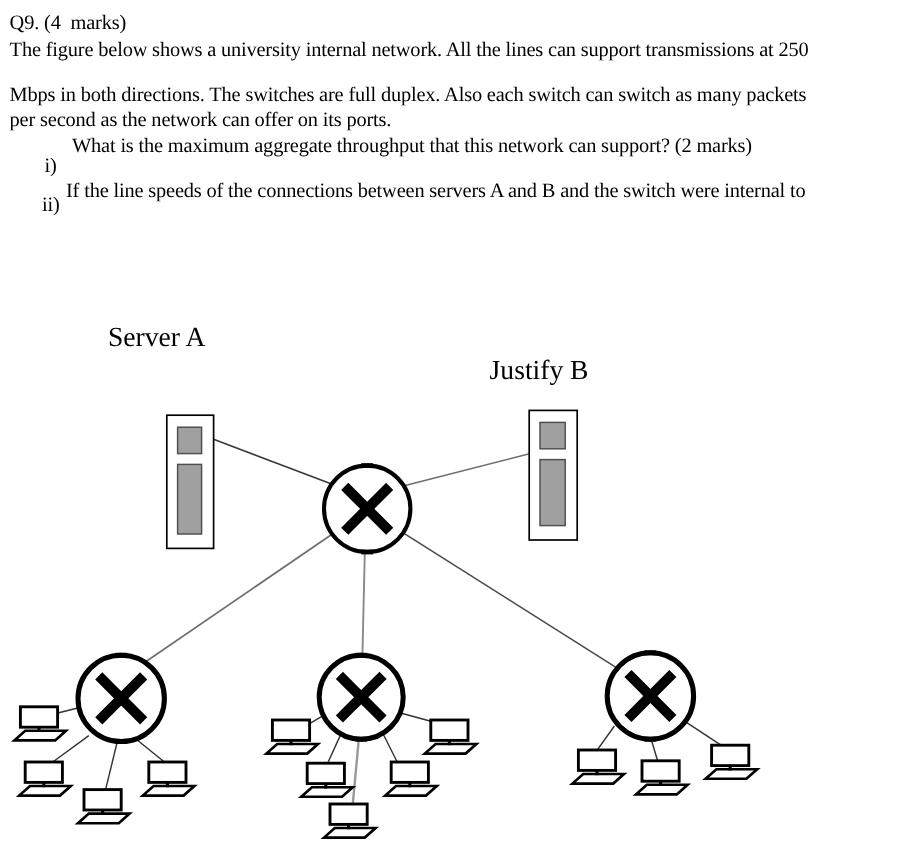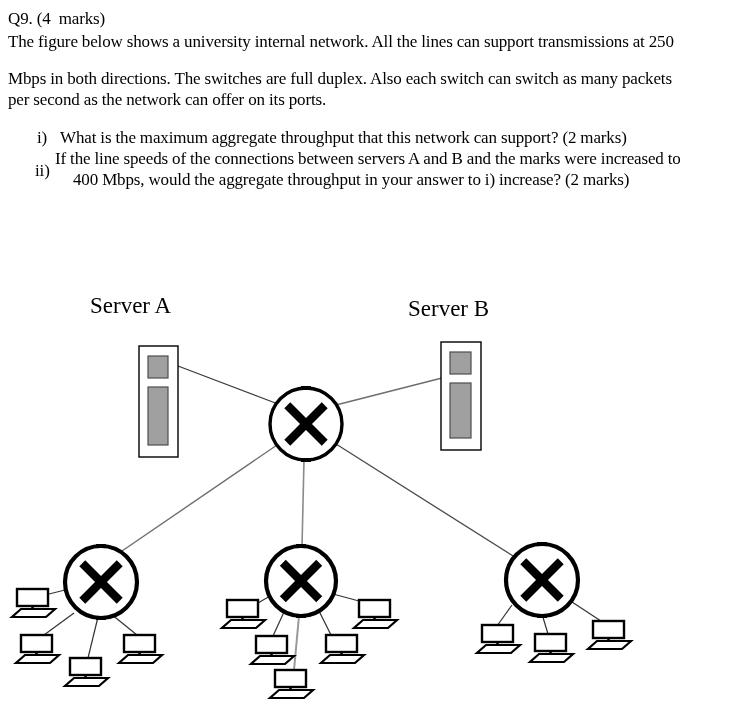--- a/index.html
+++ b/index.html
@@ -44,29 +44,28 @@
 
 <div class="page">
 
   <div class="tl" style="left:8px; top:9px">Q9. (4  marks)</div>
 
   <div class="tl" style="left:8px; top:32px">The figure below shows a university internal network. All the lines can support transmissions at 250</div>
   <div class="tl" style="left:8px; top:69px">Mbps in both directions. The switches are full duplex. Also each switch can switch as many packets</div>
   <div class="tl" style="left:8px; top:90px">per second as the network can offer on its ports.</div>
 
   <div class="tl" style="left:37px; top:128px">i)</div>
-  <div class="tl" style="left:60px; top:128px">What is the maximum aggregate throughput that this network can support? (2 marks)</div>
+  <div class="tl" style="left:60px; top:112px">What is the maximum aggregate throughput that this network can support? (2 marks)</div>
 
   <div class="tl" style="left:35px; top:161px">ii)</div>
-  <div class="tl" style="left:55px; top:149px">If the line speeds of the connections between servers A and B and the marks were increased to</div>
-  <div class="tl" style="left:73px; top:170px">400 Mbps, would the aggregate throughput in your answer to i) increase? (2 marks)</div>
+  <div class="tl" style="left:55px; top:149px">If the line speeds of the connections between servers A and B and the switch were internal to</div>
 
 
-  <div class="dlabel" style="left:90px; top:294px">Server A</div>
-  <div class="dlabel" style="left:408px; top:297px">Server B</div>
+  <div class="dlabel" style="left:90px; top:269px">Server A</div>
+  <div class="dlabel" style="left:408px; top:297px">Justify B</div>
 
   <svg id="diagram" viewBox="0 0 753 708" xmlns="http://www.w3.org/2000/svg">
       <line x1="178" y1="366" x2="278" y2="404" stroke="#3a3a3a" stroke-width="1.3"></line>
       <line x1="336" y1="405" x2="442" y2="378" stroke="#6e6e6e" stroke-width="1.3"></line>
       <line x1="277" y1="445" x2="122" y2="551" stroke="#6e6e6e" stroke-width="1.4"></line>
       <line x1="304" y1="460" x2="302" y2="547" stroke="#8a8a8a" stroke-width="1.6"></line>
       <line x1="336" y1="444" x2="513" y2="556" stroke="#4a4a4a" stroke-width="1.3"></line>
       <line x1="49" y1="594" x2="69" y2="589" stroke="#333333" stroke-width="1.2"></line>
       <line x1="44" y1="635" x2="74" y2="613" stroke="#333333" stroke-width="1.2"></line>
       <line x1="88" y1="658" x2="98" y2="617" stroke="#333333" stroke-width="1.2"></line>

